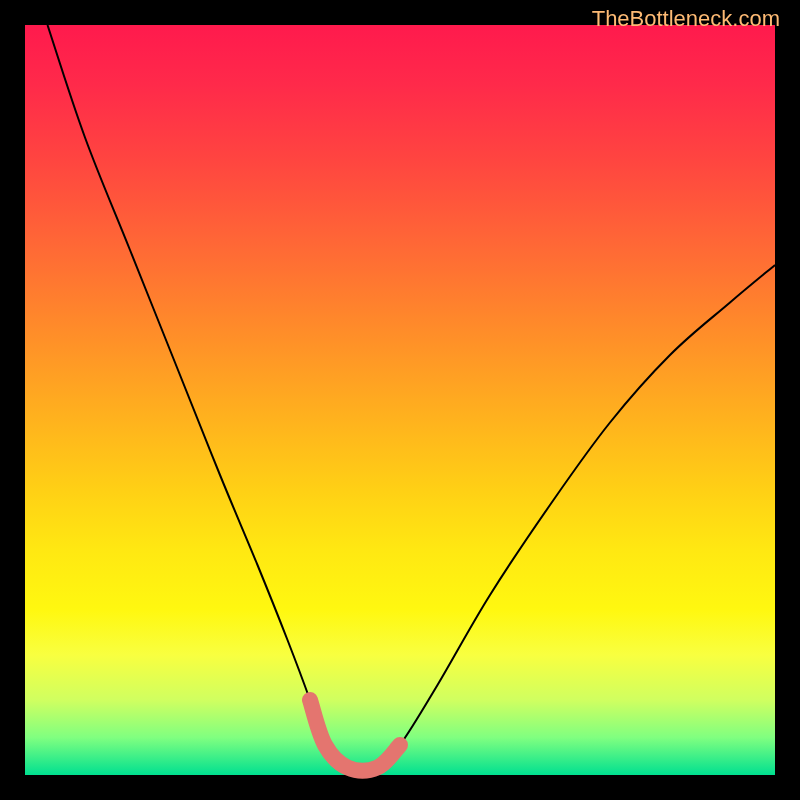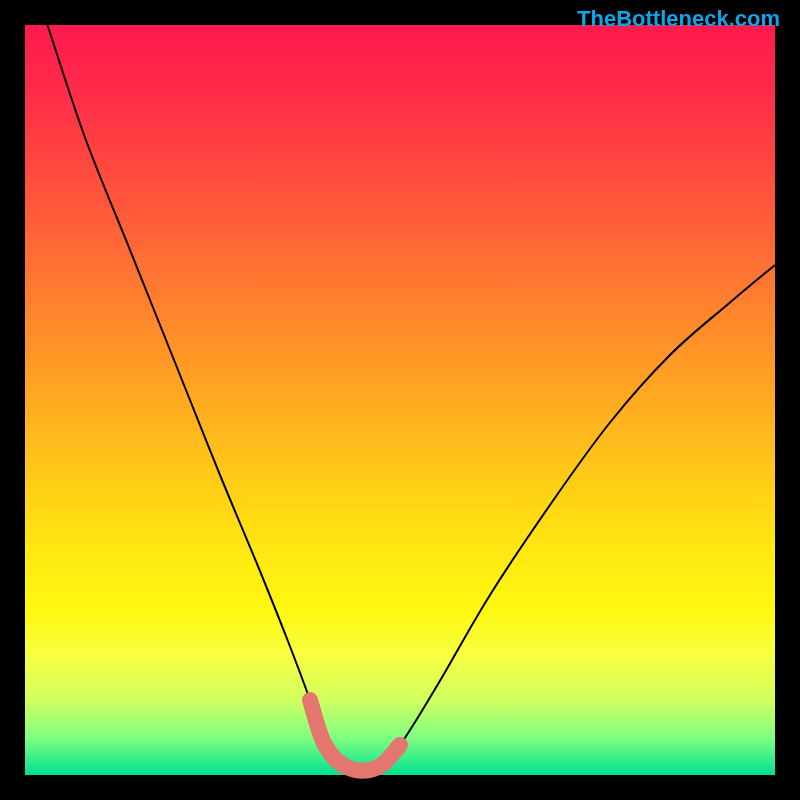--- a/index.html
+++ b/index.html
@@ -8,23 +8,23 @@
     height: 800px;
     background: #000;
     position: relative;
     font-family: Arial, Helvetica, sans-serif;
     overflow: hidden;
   }
   .watermark {
     position: absolute;
     top: 6px;
     right: 20px;
-    color: #0ea5e9;
+    color: #fdba74;
     font-size: 22px;
-    font-weight: 700;
+    font-weight: 400;
     z-index: 10;
   }
   .plot-area {
     position: absolute;
     left: 25px;
     top: 25px;
     width: 750px;
     height: 750px;
     background: linear-gradient(to bottom,
       #ff1a4d 0%,

